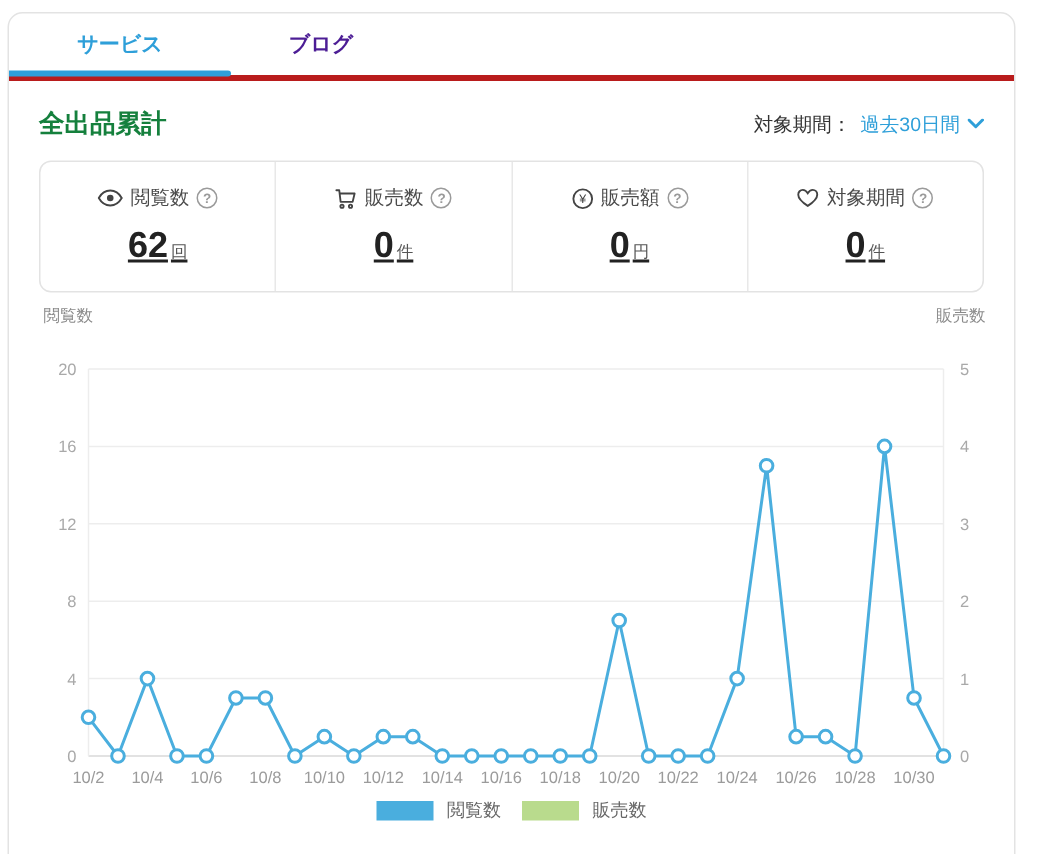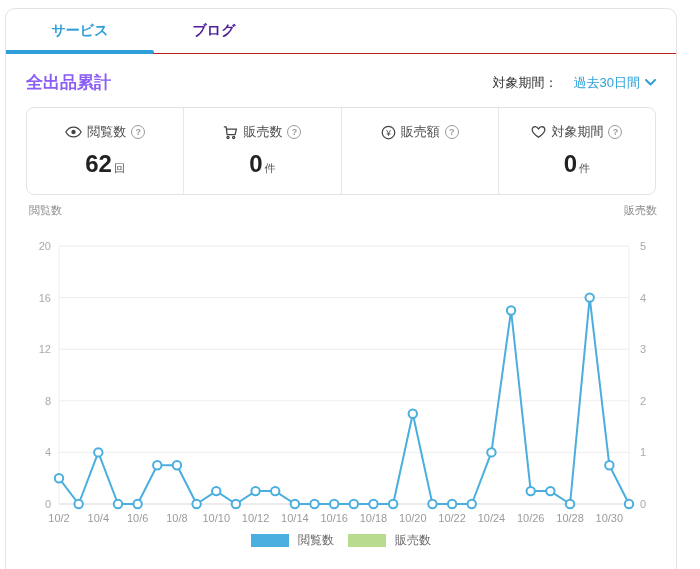--- a/index.html
+++ b/index.html
@@ -1,44 +1,44 @@
 <!DOCTYPE html>
 <html><head>
 <meta charset="utf-8">
 <style>
   * { box-sizing: border-box; margin: 0; padding: 0; }
   html,body { width:700px; height:569px; overflow:hidden; background:#fff;
     font-family:"Liberation Sans","DejaVu Sans",sans-serif; color:#333; }
   .card { position:absolute; left:5px; top:8px; width:672px; height:600px;
     background:#fff; border:1px solid #e3e3e3; border-radius:10px; }
   
-  .tabbar { display:flex; height:45px; border-bottom:1px solid #b91c1c;font-family:Liberation Serif, serif; }
+  .tabbar { display:flex; height:45px; border-bottom:4px solid #b91c1c;font-family:Liberation Serif, serif; }
   .tab { position:relative; display:flex; align-items:center; justify-content:center;
     font-size:14px; font-weight:bold; color:#4c1d95; cursor:pointer; }
   .tab.t0 { width:148px; }
   .tab.t1 { width:120px; }
   .tab.active { color:#2e9fd9; }
   .tab.active::after { content:""; position:absolute; left:0; right:0; bottom:-1px;
     height:4px; background:#2e9fd9; border-radius:0 2px 2px 0; }
   
   .hdr { display:flex; align-items:center; justify-content:space-between; padding:17px 20px 13px; }
-  .title { font-size:17px; font-weight:bold; color:#8b5cf6; }
+  .title { font-size:17px; font-weight:bold; color:#15803d; }
   .period { display:flex; align-items:flex-end; font-size:13px; color:#333; gap:6px; }
   .range-link { color:#2e9fd9; font-size:13px; display:inline-flex; align-items:center; gap:5px;
-    cursor:pointer; margin-left:10px; }
+    cursor:pointer; }
   
   .stats { margin:0 20px; border:1px solid #e3e3e3; border-radius:8px; display:flex; }
   .stat { flex:1; text-align:center; padding:15px 0 16px; }
   .stat + .stat { border-left:1px solid #e8e8e8; }
   .stat-label { display:flex; align-items:center; justify-content:center; gap:5px;
     font-size:13px; color:#4a4a4a; }
   .help { display:inline-flex; align-items:center; justify-content:center;
     width:14px; height:14px; border:1px solid #9a9a9a; border-radius:50%;
     font-size:9px; color:#9a9a9a; font-weight:bold; }
-  .stat-value { margin-top:9px; font-size:24px; font-weight:bold; color:#222; }
+  .stat-value { margin-top:9px; font-size:24px; font-weight:bold; color:#222;text-decoration:underline; }
   .stat-unit { font-size:11px; font-weight:normal; color:#555; margin-left:2px; }
   
   .chart-section { margin-top:8px; padding:0 13px; }
   .axis-titles { display:flex; justify-content:space-between; font-size:11px;
     color:#8b8b8b; padding:0 6px 4px 10px; }
   svg.chart { display:block; width:644px; height:306px;
     font-family:"Liberation Sans","DejaVu Sans",sans-serif; }
   
   .bottom-row { position:relative; margin-top:4px; height:22px; text-align:center; }
   .legend { display:inline-flex; align-items:center; gap:14px; }
@@ -101,20 +101,21 @@
     </div>
     <div class="stat">
       <div class="stat-label">
         <svg width="15" height="15" viewBox="0 0 18 18">
             <circle cx="9" cy="9" r="7.5" fill="none" stroke="#444" stroke-width="1.5"></circle>
             <text x="9" y="12.6" text-anchor="middle" font-size="10" fill="#444">¥</text>
           </svg>
         <span>販売額</span>
         <span class="help">?</span>
       </div>
+      <div class="stat-value"><span>0</span><span class="stat-unit">円</span></div>
     </div>
     <div class="stat">
       <div class="stat-label">
         <svg width="15" height="14" viewBox="0 0 18 16">
             <path d="M9 14.3C3.8 10.8 1.4 8 1.4 5.3 1.4 3.2 3 1.5 5 1.5c1.6 0 3 1 4 2.7 1-1.7 2.4-2.7 4-2.7 2 0 3.6 1.7 3.6 3.8 0 2.7-2.4 5.5-7.6 9z" fill="none" stroke="#444" stroke-width="1.5"></path>
           </svg>
         <span>対象期間</span>
         <span class="help">?</span>
       </div>
       <div class="stat-value"><span>0</span><span class="stat-unit">件</span></div>

